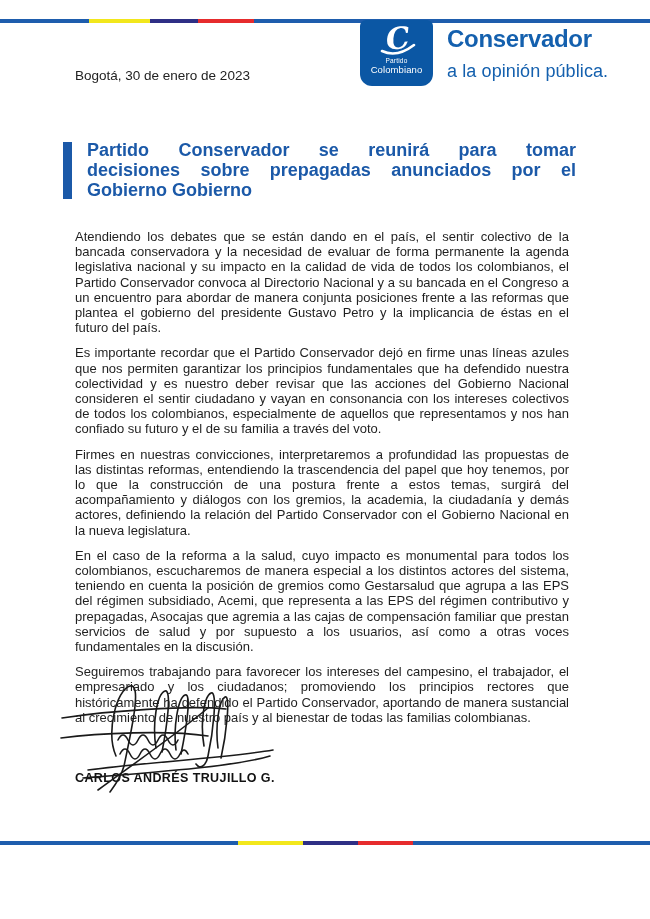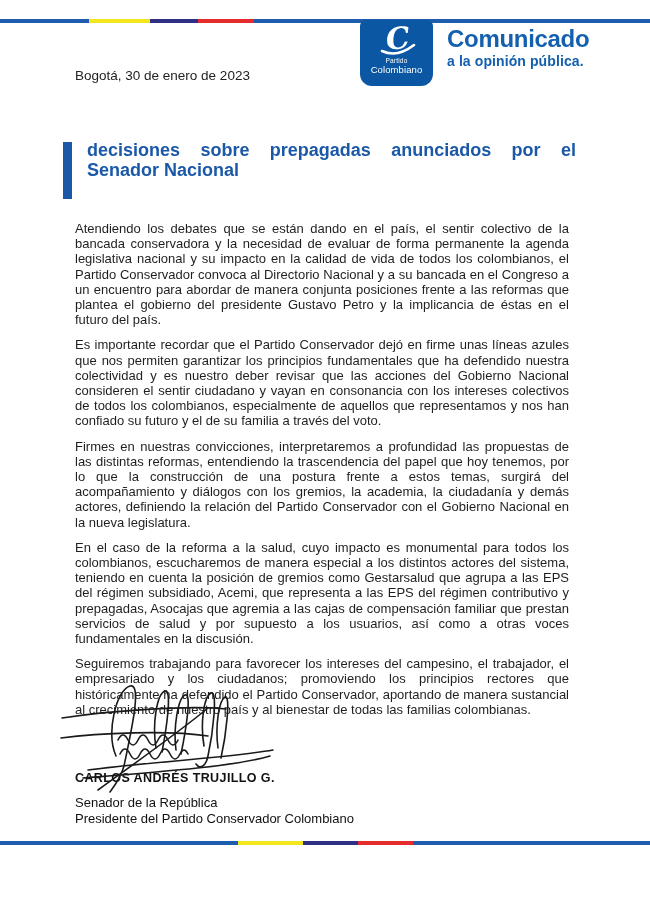--- a/index.html
+++ b/index.html
@@ -42,36 +42,36 @@
     display:flex;flex-direction:column;align-items:center;
     color:#fff;text-align:center;
   }
   .logo-c{margin-top:3px;height:34px;}
   .logo-word-top{font-size:6.5px;line-height:7px;letter-spacing:.2px;}
   .logo-word-bottom{font-size:9.5px;line-height:11px;letter-spacing:.1px;}
 
   
   .masthead{position:absolute;left:447px;top:27px;color:var(--masthead-blue);}
   .masthead-title{font-size:24px;font-weight:bold;line-height:24px;letter-spacing:-.3px;}
-  .masthead-subtitle{font-size:14px;font-weight:bold;line-height:15px;margin-top:3px;letter-spacing:.1px;}
+  .masthead-subtitle{font-size:18px;font-weight:normal;line-height:15px;margin-top:13px;letter-spacing:.1px;}
 
   
   .date-line{position:absolute;left:75px;top:68px;font-size:13.5px;color:#222;}
 
   
   .headline-bar{position:absolute;left:63px;top:142px;width:9px;height:57px;background:var(--title-blue);}
   .headline{position:absolute;left:87px;top:140px;width:489px;color:var(--title-blue);}
   .headline-line{font-size:18px;font-weight:bold;line-height:20px;text-align:justify;text-align-last:justify;}
   .headline-line.last{text-align-last:left;}
 
   
   .body-copy{position:absolute;left:75px;top:221px;width:494px;color:var(--body-text);}
   .body-copy p{
     font-size:13px;line-height:15.2px;text-align:justify;text-align-last:left;
-    margin:0 0 10px 0;hyphens:none;
+    margin:8px 0 10px 0;hyphens:none;
   }
 
   
   .sig-svg{position:absolute;left:58px;top:678px;z-index:3;pointer-events:none;}
   .sig-name{position:absolute;left:75px;top:771px;font-size:12.5px;font-weight:bold;letter-spacing:.4px;color:#111;}
   .sig-roles{position:absolute;left:75px;top:795px;font-size:13px;line-height:15.5px;color:#111;}
 </style>
 </head>
 <body>
 
@@ -86,30 +86,31 @@
   <div class="logo-box">
     <svg class="logo-c" width="54" height="34" viewBox="0 0 54 34">
       <text x="28" y="26" text-anchor="middle" font-family="DejaVu Serif, serif" font-style="italic" font-weight="bold" font-size="30" fill="#ffffff" transform="rotate(-6 27 17)">C</text>
       <path d="M12 28 Q27 35 44 22" stroke="#ffffff" stroke-width="2.6" fill="none" stroke-linecap="round"></path>
     </svg>
     <div class="logo-word-top">Partido</div>
     <div class="logo-word-bottom">Colombiano</div>
   </div>
 
   <div class="masthead">
-    <div class="masthead-title">Comunicado</div>
+    <div class="masthead-title">Conservador</div>
     <div class="masthead-subtitle">a la opinión pública.</div>
   </div>
 
   <div class="date-line">Bogotá, 30 de enero de 2023</div>
 
   <div class="headline-bar"></div>
   <div class="headline">
+    <div class="headline-line">Partido Conservador se reunirá para tomar</div>
     <div class="headline-line">decisiones sobre prepagadas anunciados por el</div>
-    <div class="headline-line last">Senador Nacional</div>
+    <div class="headline-line last">Gobierno Gobierno</div>
   </div>
 
   <div class="body-copy">
     <p>Atendiendo los debates que se están dando en el país, el sentir colectivo de la bancada conservadora y la necesidad de evaluar de forma permanente la agenda legislativa nacional y su impacto en la calidad de vida de todos los colombianos, el Partido Conservador convoca al Directorio Nacional y a su bancada en el Congreso a un encuentro para abordar de manera conjunta posiciones frente a las reformas que plantea el gobierno del presidente Gustavo Petro y la implicancia de éstas en el futuro del país.</p>
     <p>Es importante recordar que el Partido Conservador dejó en firme unas líneas azules que nos permiten garantizar los principios fundamentales que ha defendido nuestra colectividad y es nuestro deber revisar que las acciones del Gobierno Nacional consideren el sentir ciudadano y vayan en consonancia con los intereses colectivos de todos los colombianos, especialmente de aquellos que representamos y nos han confiado su futuro y el de su familia a través del voto.</p>
     <p>Firmes en nuestras convicciones, interpretaremos a profundidad las propuestas de las distintas reformas, entendiendo la trascendencia del papel que hoy tenemos, por lo que la construcción de una postura frente a estos temas, surgirá del acompañamiento y diálogos con los gremios, la academia, la ciudadanía y demás actores, definiendo la relación del Partido Conservador con el Gobierno Nacional en la nueva legislatura.</p>
     <p>En el caso de la reforma a la salud, cuyo impacto es monumental para todos los colombianos, escucharemos de manera especial a los distintos actores del sistema, teniendo en cuenta la posición de gremios como Gestarsalud que agrupa a las EPS del régimen subsidiado, Acemi, que representa a las EPS del régimen contributivo y prepagadas, Asocajas que agremia a las cajas de compensación familiar que prestan servicios de salud y por supuesto a los usuarios, así como a otras voces fundamentales en la discusión.</p>
     <p>Seguiremos trabajando para favorecer los intereses del campesino, el trabajador, el empresariado y los ciudadanos; promoviendo los principios rectores que históricamente ha defendido el Partido Conservador, aportando de manera sustancial al crecimiento de nuestro país y al bienestar de todas las familias colombianas.</p>
   </div>
 
@@ -124,24 +125,20 @@
       <path d="M62 76 q5 -10 10 0 q5 10 10 0 q5 -10 10 0 q5 10 10 0 q5 -10 10 0 q5 10 10 0 q4 -8 8 0"></path>
       <path d="M146 68 C 142 45, 146 18, 153 15 C 160 12, 155 55, 150 78 C 148 88, 142 92, 138 86"></path>
       <path d="M160 70 C 157 48, 161 22, 167 19 C 173 16, 168 58, 163 80"></path>
       <path d="M30 92 C 90 84, 170 80, 215 72"></path>
       <path d="M25 100 C 100 94, 180 88, 212 78"></path>
       <path d="M150 30 C 120 55, 70 90, 40 112"></path>
     </g>
   </svg>
 
   <div class="sig-name">CARLOS ANDRÉS TRUJILLO G.</div>
-  <div class="sig-roles">
-    <div>Senador de la República</div>
-    <div>Presidente del Partido Conservador Colombiano</div>
-  </div>
 
   <div class="rule rule-bottom">
     <div class="seg yellow"></div>
     <div class="seg navy"></div>
     <div class="seg red"></div>
   </div>
 
 </div>
 
 </body></html>

